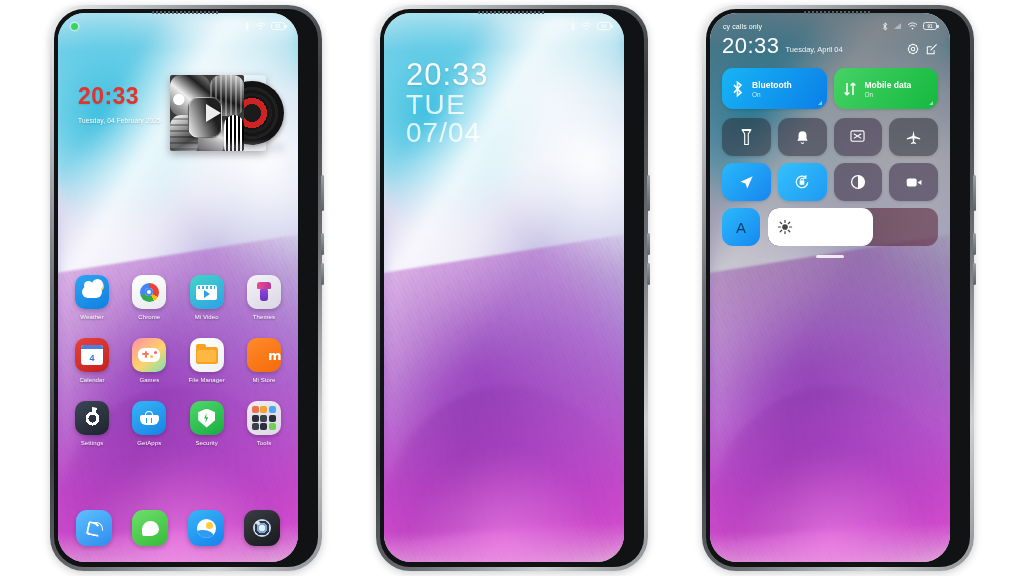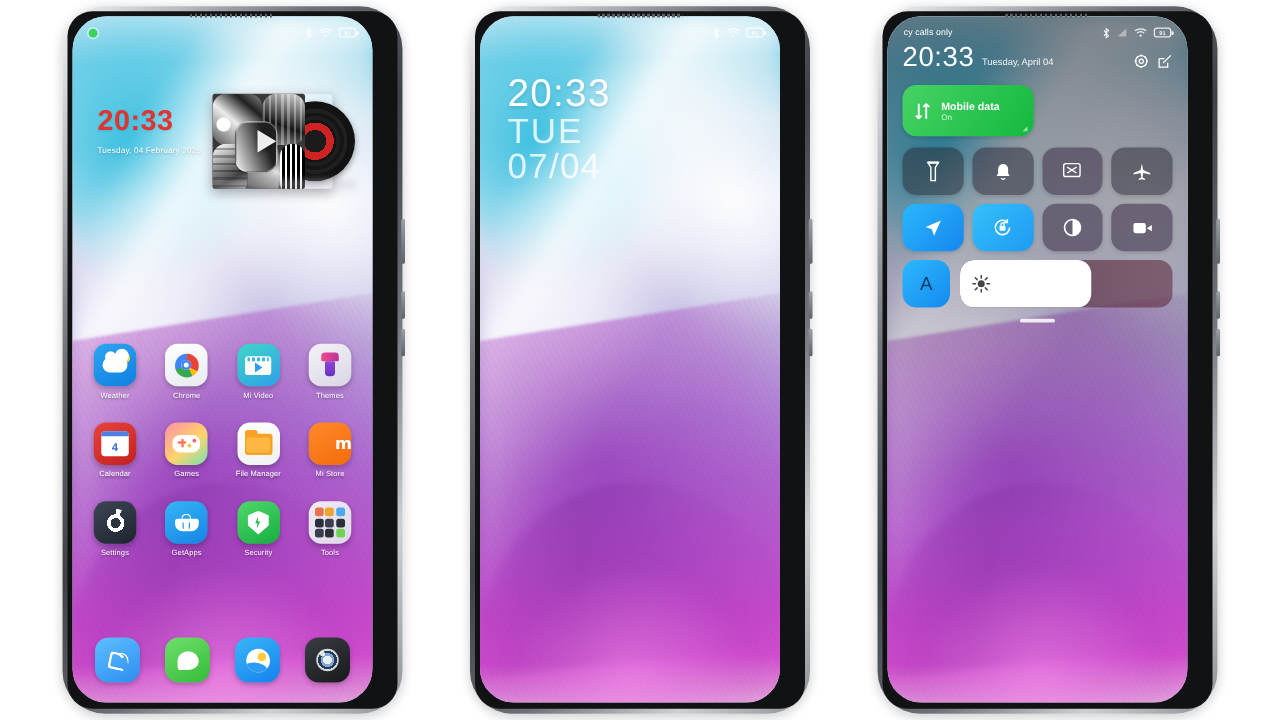--- a/index.html
+++ b/index.html
@@ -17,21 +17,21 @@
     width:272px; height:566px;
     border-radius:34px;
     background:linear-gradient(125deg,#f2f3f4 0%,#b9bcc0 14%,#6e7277 30%,#3e4247 48%,#6f7378 66%,#cdd0d3 84%,#8d9195 100%);
     padding:4px;
     box-shadow:0 2px 9px rgba(0,0,0,.20);
     flex:0 0 auto;
   }
   .phone-inner {
     position:relative;
     width:100%; height:100%;
-    border-radius:20px;
+    border-radius:30px;
     background:#101214;
     padding:4px 20px 5px 4px;
     overflow:hidden;
   }
   .screen {
     position:relative;
     width:100%; height:100%;
     border-radius:27px;
     overflow:hidden;
     background:#cfd6e6;
@@ -673,20 +673,30 @@
               <path d="M1.5 4.5v8h8v-4" stroke="#fff" stroke-width="1.2" fill="none"></path>
               <path d="M1.5 4.5h5" stroke="#fff" stroke-width="1.2" fill="none"></path>
               <path d="M5.2 8.6L12.4 1.5" stroke="#fff" stroke-width="1.2" fill="none"></path>
             </svg>
           </div>
         </div>
 
         <div class="cc-tiles">
 
 
+          <div class="tile tile-bt">
+            <svg width="13" height="18" viewBox="0 0 10 18">
+              <path d="M1.5 5L8.5 12.6 5 15.6V2.4l3.5 2.8L1.5 12.6" stroke="#fff" stroke-width="1.6" fill="none"></path>
+            </svg>
+            <div class="tile-txt">
+              <div class="tile-title">Bluetooth</div>
+              <div class="tile-sub">On</div>
+            </div>
+            <span class="tile-corner"></span>
+          </div>
 
           <div class="tile tile-md">
             <svg width="14" height="18" viewBox="0 0 14 18">
               <path d="M4 3v12M4 15l-2.3-2.6M4 15l2.3-2.6" stroke="#fff" stroke-width="1.5" fill="none"></path>
               <path d="M10 15V3M10 3L7.7 5.6M10 3l2.3 2.6" stroke="#fff" stroke-width="1.5" fill="none"></path>
             </svg>
             <div class="tile-txt">
               <div class="tile-title">Mobile data</div>
               <div class="tile-sub">On</div>
             </div>

